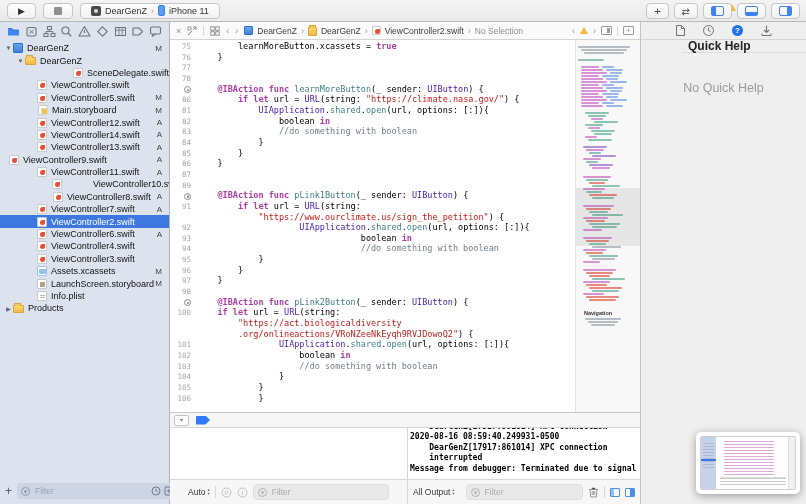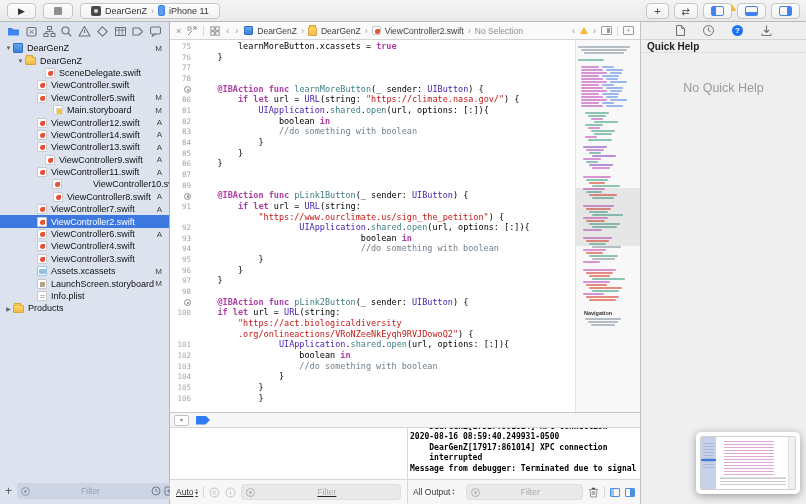--- a/index.html
+++ b/index.html
@@ -55,21 +55,21 @@
   .fi-assets{background:#fff;border:1px solid #9fc0e0;}
   .fi-assets::after{content:"";position:absolute;left:1px;top:2px;width:7px;height:5px;background:#8fc3ea;border-radius:1px;}
   .fi-launch{background:#fff;border:1px solid #c9c9c9;}
   .fi-launch::after{content:"";position:absolute;left:2px;top:2px;width:5px;height:5px;background:#b4a48c;}
   .fi-plist{background:#fff;border:1px solid #c9c9c9;}
   .fi-plist::after{content:"";position:absolute;left:2px;top:3px;width:5px;height:4px;
      background:repeating-linear-gradient(#bbb 0 1px,transparent 1px 2px);}
   .sb-bottom{position:absolute;left:0;bottom:0;right:0;height:26px;display:flex;align-items:center;padding:0 5px;gap:5px;}
   .sb-plus{color:#565b64;font-size:12px;line-height:10px;}
   .filter-field{flex:1;height:16px;border-radius:4px;background:#cdd5e4;display:flex;align-items:center;padding:0 4px;gap:3px;color:#8a93a6;font-size:8.5px;}
-  .filter-field input{border:none;background:transparent;outline:none;flex:1;font-size:8.5px;color:#333;min-width:0;font-family:"Liberation Sans",sans-serif;text-align:center;}
+  .filter-field input{border:none;background:transparent;outline:none;flex:1;font-size:8.5px;color:#333;min-width:0;font-family:"Liberation Sans",sans-serif;}
   .filter-field input::placeholder{color:#9aa2b2;}
 
   
   .editor-col{position:absolute;left:170px;top:22px;width:470px;height:482px;background:#fff;}
   .jumpbar{height:18px;background:#fafafa;border-bottom:1px solid #d4d4d4;display:flex;align-items:center;padding:0 6px;gap:6px;font-size:8.5px;color:#3d3d3d;}
   .jb-ic{color:#8b8b8b;font-size:9px;}
   .jb-sep{width:1px;height:10px;background:#d8d8d8;}
   .crumb{display:flex;align-items:center;gap:4px;}
   .crumb .fi{width:9px;height:9px;margin-right:0;}
   .jb-right{margin-left:auto;display:flex;align-items:center;gap:5px;}
@@ -101,35 +101,35 @@
   .bp-arrow{width:14px;height:9px;background:#2f7cf6;clip-path:polygon(0 0,68% 0,100% 50%,68% 100%,0 100%);border-radius:1px;}
 
   .debug-area{position:absolute;left:0;top:406px;right:0;height:51px;display:flex;}
   .vars-pane{width:238px;border-right:1px solid #d8d8d8;background:#fff;}
   .console{flex:1;background:#fff;font-family:"DejaVu Sans Mono",monospace;font-size:8px;font-weight:bold;color:#000;padding:0 2px;overflow:hidden;}
   .console .cline{line-height:10.5px;white-space:pre;}
   .clip-line{height:4px;overflow:hidden;}
   .clip-line .cline{margin-top:-6.5px;}
 
   .debug-bottombar{position:absolute;left:0;top:457px;right:0;height:25px;display:flex;background:#f7f7f7;border-top:1px solid #d8d8d8;}
-  .vars-bar{width:238px;border-right:1px solid #d8d8d8;display:flex;align-items:center;padding:0 6px;gap:5px;text-decoration:underline;}
+  .vars-bar{width:238px;border-right:1px solid #d8d8d8;display:flex;align-items:center;padding:0 18px;gap:5px;}
   .console-bar{flex:1;display:flex;align-items:center;padding:0 5px;gap:5px;}
   .popup{display:flex;align-items:center;gap:2px;font-size:8.5px;color:#333;}
   .updown{display:flex;flex-direction:column;line-height:4px;font-size:4.5px;color:#777;}
   .bar-sep{width:1px;height:12px;background:#d8d8d8;}
   .gray-field{background:#e9e9e9;border:1px solid #dedede;color:#9e9e9e;}
   .gray-field input::placeholder{color:#ababab;}
   .cons-sq{width:10px;height:9px;border:1px solid #4a90e2;border-radius:1px;position:relative;}
   .cons-sq.fillL::after{content:"";position:absolute;left:0;top:0;bottom:0;width:3px;background:#9cc2f0;}
   .cons-sq.fillR::after{content:"";position:absolute;right:0;top:0;bottom:0;width:4px;background:#4a90e2;}
 
   
   .inspector{position:absolute;left:640px;top:22px;width:166px;height:482px;background:#efeff0;border-left:1px solid #c2c2c2;}
   .insp-tabs{height:18px;border-bottom:1px solid #d4d4d4;display:flex;align-items:center;justify-content:center;gap:16px;}
-  .insp-header{height:13px;display:flex;align-items:center;padding:0 6px;font-size:10px;font-weight:bold;color:#222;border-bottom:1px solid #e0e0e0;}
+  .insp-header{height:13px;display:flex;align-items:center;padding:0 6px;font-size:12px;font-weight:bold;color:#222;border-bottom:1px solid #e0e0e0;margin-left:41px;}
   .insp-empty{margin-top:28px;text-align:center;color:#9b9b9b;font-size:12.5px;}
   .insp-btn-wrap{text-align:center;margin-top:9px;}
   .insp-btn{display:inline-block;border:1px solid #b5b5b5;border-radius:4px;background:linear-gradient(#fefefe,#f2f2f2);
     padding:2px 9px;font-size(8.5px);font-size:8.5px;color:#333;}
   .thumb{position:absolute;left:55px;top:410px;width:104px;height:62px;background:#fff;border-radius:5px;
     box-shadow:0 2px 8px rgba(0,0,0,0.35);padding:4px;}
   .thumb-inner{width:100%;height:100%;display:flex;border:1px solid #d0d0d0;border-radius:2px;overflow:hidden;}
   .thumb-side{width:15px;background:#c6d1ea;position:relative;}
   .thumb-side::before{content:"";position:absolute;left:2px;top:6px;right:2px;height:26px;
     background:repeating-linear-gradient(#aab8d8 0 1px,transparent 1px 3px);}
@@ -233,37 +233,37 @@
           <span class="tr-arrow">▼</span>
           <span class="fi fi-project"></span>
           <span>DearGenZ</span>
           <span class="tr-badge">M</span>
         </div>
         <div class="tree-row" style="padding-left: 16px;">
           <span class="tr-arrow">▼</span>
           <span class="fi fi-folder"></span>
           <span>DearGenZ</span>
         </div>
-        <div class="tree-row" style="padding-left: 36px;">
+        <div class="tree-row" style="padding-left: 45px; justify-content: flex-end;">
           <span class="tr-arrow"></span>
           <span class="fi fi-swift"></span>
           <span>SceneDelegate.swift</span>
         </div>
         <div class="tree-row" style="padding-left: 28px;">
           <span class="tr-arrow"></span>
           <span class="fi fi-swift"></span>
           <span>ViewController.swift</span>
         </div>
         <div class="tree-row" style="padding-left: 28px;">
           <span class="tr-arrow"></span>
           <span class="fi fi-swift"></span>
           <span>ViewController5.swift</span>
           <span class="tr-badge">M</span>
         </div>
-        <div class="tree-row" style="padding-left: 44px;">
+        <div class="tree-row" style="padding-left: 29px;">
           <span class="tr-arrow"></span>
           <span class="fi fi-storyboard"></span>
           <span>Main.storyboard</span>
           <span class="tr-badge">M</span>
         </div>
         <div class="tree-row" style="padding-left: 28px;">
           <span class="tr-arrow"></span>
           <span class="fi fi-swift"></span>
           <span>ViewController12.swift</span>
           <span class="tr-badge">A</span>
@@ -273,21 +273,21 @@
           <span class="fi fi-swift"></span>
           <span>ViewController14.swift</span>
           <span class="tr-badge">A</span>
         </div>
         <div class="tree-row" style="padding-left: 28px;">
           <span class="tr-arrow"></span>
           <span class="fi fi-swift"></span>
           <span>ViewController13.swift</span>
           <span class="tr-badge">A</span>
         </div>
-        <div class="tree-row" style=" margin-left: 36px;">
+        <div class="tree-row" style="">
           <span class="tr-arrow"></span>
           <span class="fi fi-swift"></span>
           <span>ViewController9.swift</span>
           <span class="tr-badge">A</span>
         </div>
         <div class="tree-row" style="padding-left: 28px;">
           <span class="tr-arrow"></span>
           <span class="fi fi-swift"></span>
           <span>ViewController11.swift</span>
           <span class="tr-badge">A</span>

